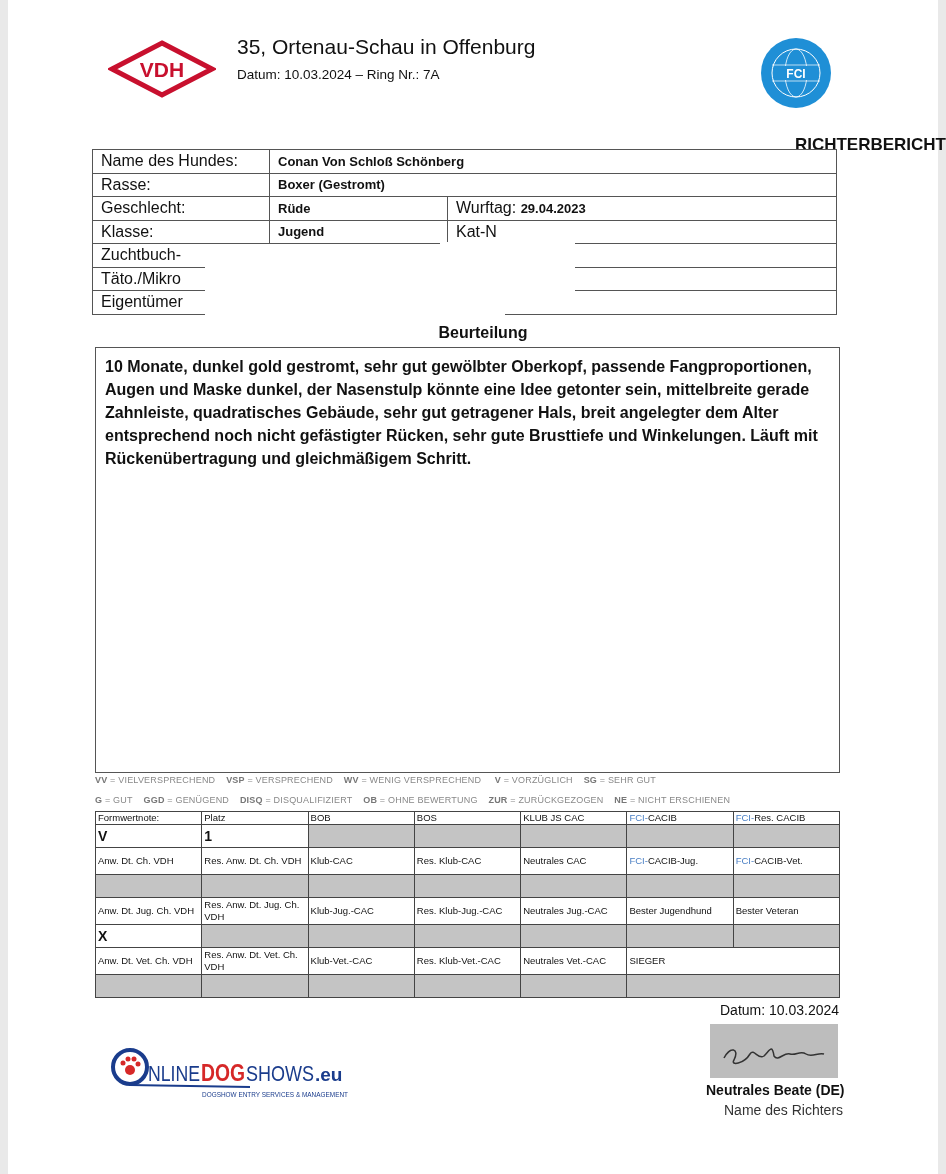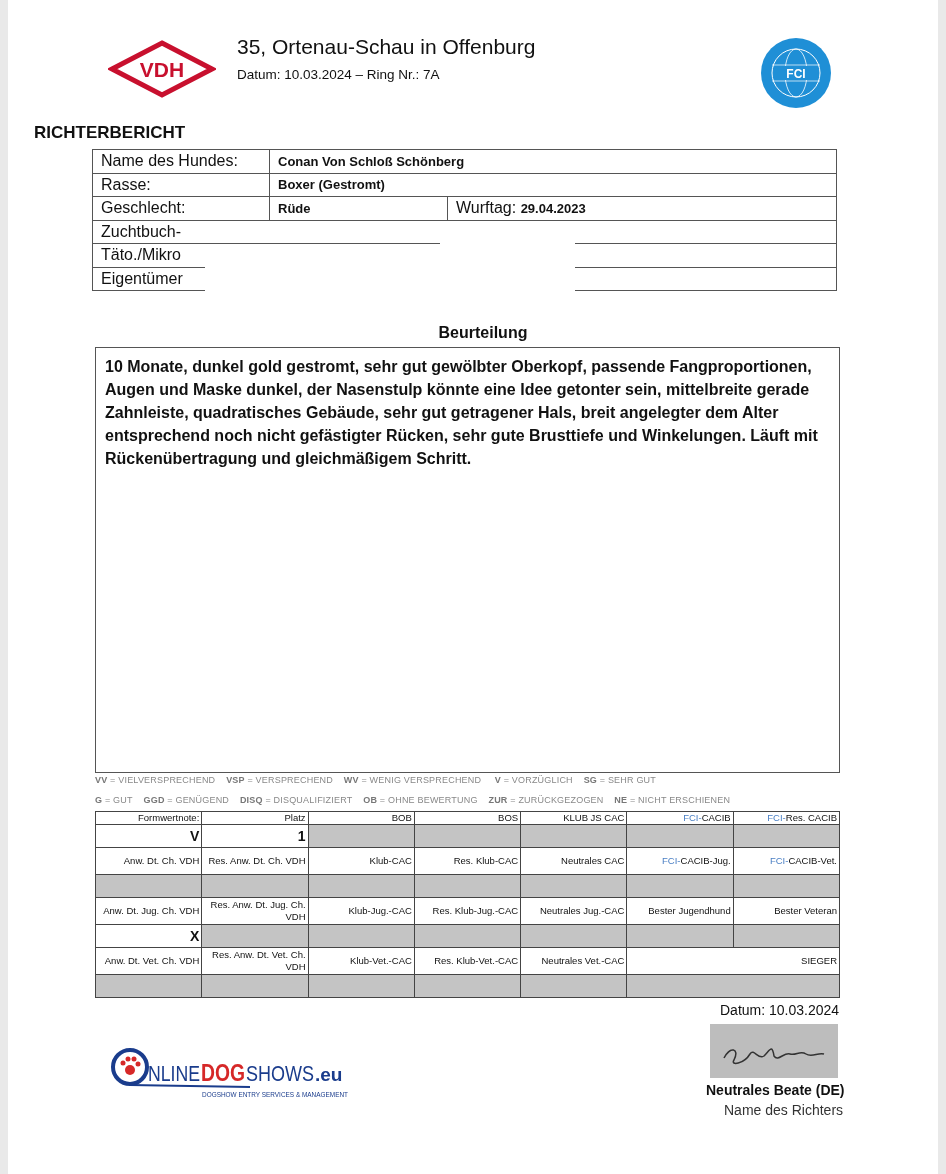--- a/index.html
+++ b/index.html
@@ -1,34 +1,34 @@
 <!DOCTYPE html>
 <html><head>
 <meta charset="utf-8">
 <style>
   html, body { margin:0; padding:0; }
   body { width:946px; height:1174px; background:#e9e9e9; position:relative; overflow:hidden; font-family:"Liberation Sans", sans-serif; color:#111; }
   .page { position:absolute; left:8px; top:0; width:930px; height:1174px; background:#fff; }
   .abs { position:absolute; }
   .title { left:237px; top:35px; font-size:21px; font-weight:normal; }
   .subtitle { left:237px; top:67px; font-size:13.5px; }
-  .rb { left:0; width:946px; top:123px; text-align:left; font-size:17px; font-weight:bold; }
+  .rb { left:0; width:946px; top:135px; text-align:right; font-size:17px; font-weight:bold; }
   .rb span { margin-left:34px; }
   table.info { position:absolute; left:92px; top:149px; width:745px; border-collapse:collapse; font-size:16px; }
   table.info td { border:1px solid #555; height:22.5px; padding:0 8px; vertical-align:middle; }
   table.info td.val { font-size:13px; font-weight:bold; }
   .redact { position:absolute; background:#fff; }
   .beurt { left:0; width:946px; top:324px; text-align:center; font-size:16px; font-weight:bold; }
   .beurt span { margin-left:20px; }
   .textbox { left:95px; top:347px; width:743px; height:424px; border:1px solid #555; }
   .textbox p { margin:7px 9px; font-size:16px; font-weight:bold; line-height:23px; }
   .legend { left:95px; font-size:9px; color:#888; letter-spacing:0.2px; }
   .legend b { color:#777; font-weight:bold; }
   table.grid { position:absolute; left:95px; top:811px; width:745px; border-collapse:collapse; font-size:9.5px; table-layout:fixed; }
-  table.grid td { border:1px solid #444; text-align:right; vertical-align:middle; padding:0 2px; line-height:12px; }
+  table.grid td { border:1px solid #444; text-align:left; vertical-align:middle; padding:0 2px; line-height:12px; }
   table.grid td.g { background:#c4c4c4; }
   table.grid tr.hdr td { height:12px; }
   table.grid tr.big td { height:22px; font-size:14px; font-weight:bold; }
   table.grid tr.lab td { height:26px; }
   .fci { color:#4a7fc4; }
   .datum2 { left:720px; top:1002px; font-size:14px; }
   .sig { left:710px; top:1024px; width:128px; height:54px; background:#bdbdbd; }
   .judge { left:706px; top:1082px; font-size:14px; font-weight:bold; }
   .judgelbl { left:724px; top:1102px; font-size:14px; color:#333; }
   .ods { left:110px; top:1045px; }
@@ -70,20 +70,25 @@
         <td class="val" colspan="2">Conan Von Schloß Schönberg</td>
       </tr>
   <tr>
         <td>Rasse:</td>
         <td class="val" colspan="2">Boxer (Gestromt)</td>
       </tr>
   <tr>
         <td>Geschlecht:</td>
         <td class="val">Rüde</td>
       <td><span>Wurftag:</span> <b style="font-size:13px">29.04.2023</b></td>
+      </tr>
+  <tr>
+        <td>Klasse:</td>
+        <td class="val">Jugend</td>
+      <td>Kat-N</td>
       </tr>
   <tr>
         <td colspan="3">Zuchtbuch-</td>
       </tr>
   <tr>
         <td colspan="3">Täto./Mikro</td>
       </tr>
   <tr>
         <td colspan="3">Eigentümer</td>
       </tr>

